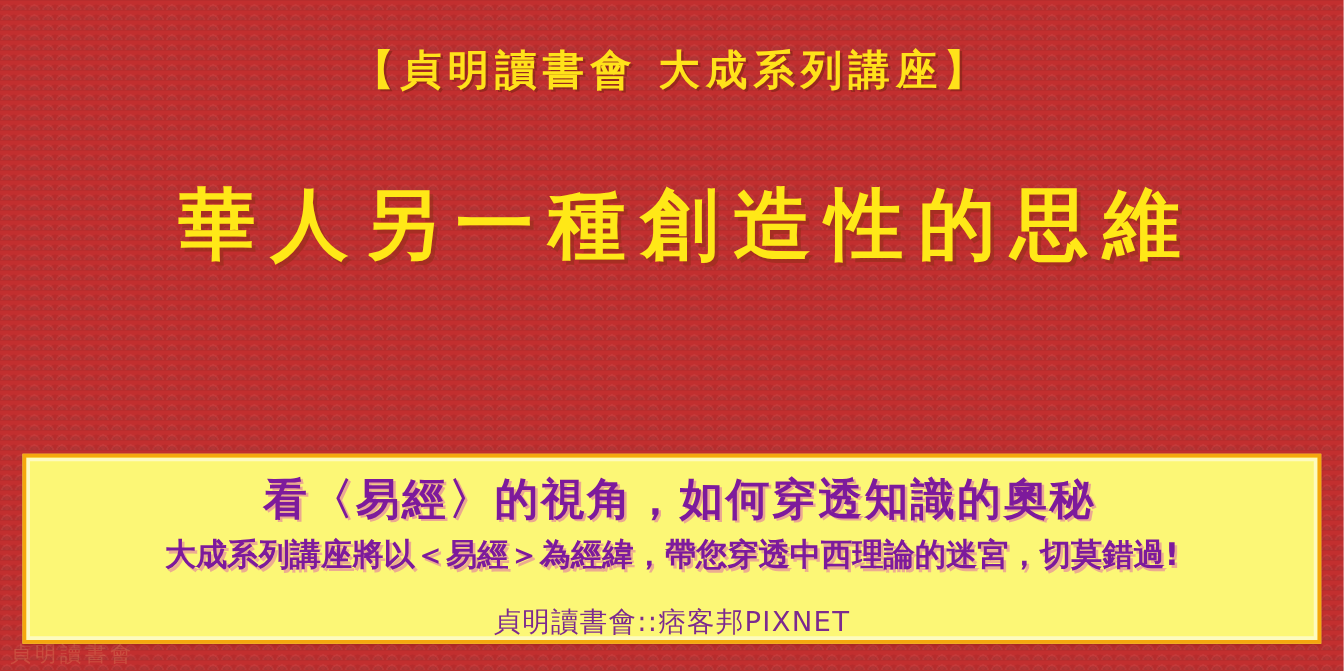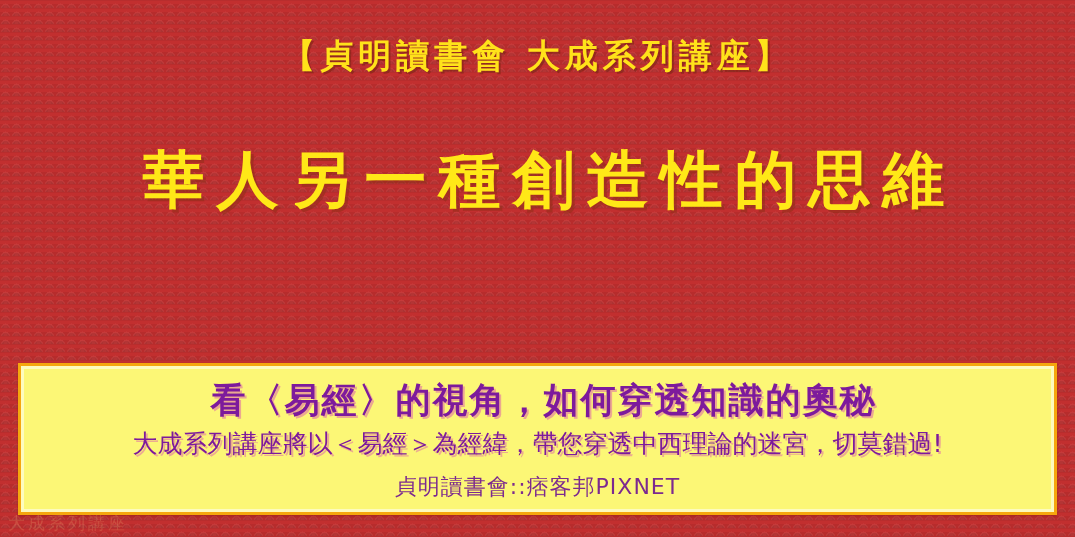--- a/index.html
+++ b/index.html
@@ -101,29 +101,29 @@
     text-shadow: 2px 2px 0 rgba(214,70,180,0.45);
     white-space: nowrap;
     line-height: 42px;
   }
   #panel-subline {
     margin: 0;
     padding: 7px 4px 0 4px;
     text-align: center;
     font-family: "DejaVu Sans", "Liberation Sans", sans-serif;
     font-size: 25px;
-    font-weight: normal;
+    font-weight: bold;
     letter-spacing: 0px;
     color: #7d1a9c;
     text-shadow: 2px 2px 0 rgba(214,70,180,0.42);
     white-space: nowrap;
     line-height: 31px;
   }
   #panel-footer {
-    margin: 0;
+    margin: 12px;
     padding: 15px 4px 0 4px;
     text-align: center;
     font-family: "DejaVu Sans", "Liberation Sans", sans-serif;
     font-size: 22px;
     font-weight: normal;
     letter-spacing: 1px;
     color: #7c2a8f;
     white-space: nowrap;
     line-height: 26px;
   }
@@ -153,15 +153,15 @@
   <div id="main-title-block">
     <div class="main-title-line" id="main-title-line-2">華人另一種創造性的思維</div>
   </div>
 
   <div id="info-panel">
     <p id="panel-headline">看〈易經〉的視角，如何穿透知識的奧秘</p>
     <p id="panel-subline">大成系列講座將以＜易經＞為經緯，帶您穿透中西理論的迷宮，切莫錯過!</p>
     <p id="panel-footer">貞明讀書會::痞客邦PIXNET</p>
   </div>
 
-  <div id="watermark">大成系列講座</div>
+  <div id="watermark">貞明讀書會</div>
 
 </div>
 
 </body></html>

